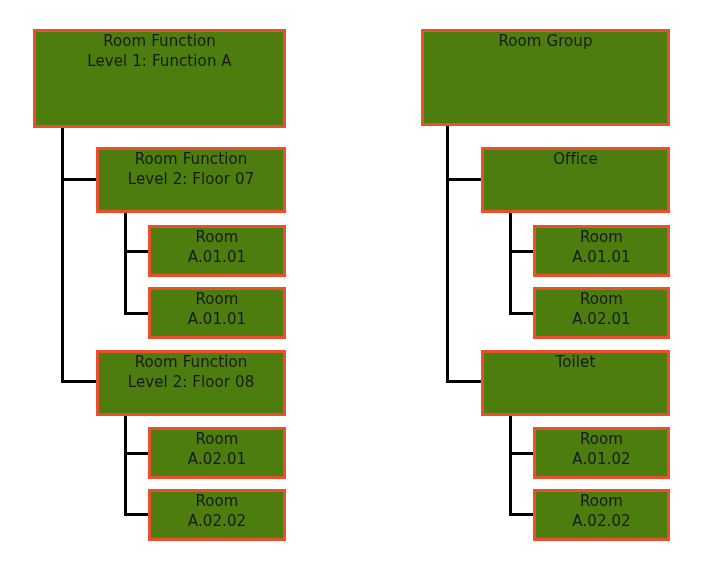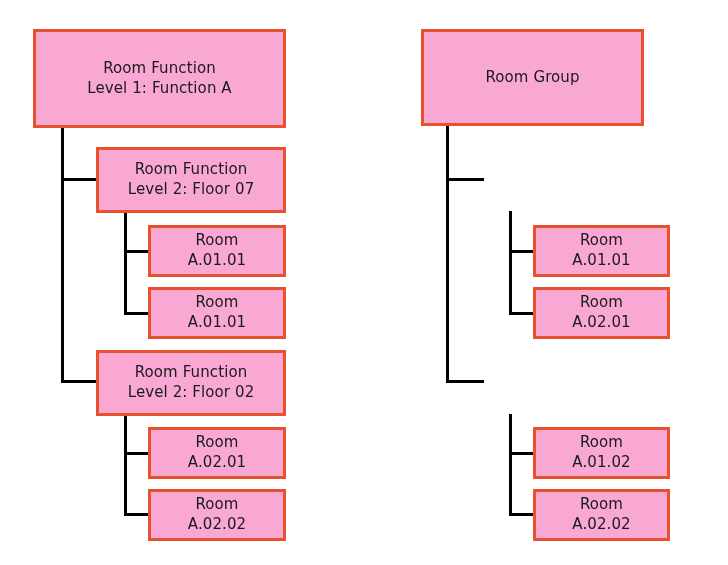--- a/index.html
+++ b/index.html
@@ -16,25 +16,25 @@
   #canvas {
     position: relative;
     width: 728px;
     height: 565px;
     background: #ffffff;
   }
   .node {
     position: absolute;
     box-sizing: border-box;
     border: 3px solid #e8502e;
-    background: #f9a8d4;
+    background: #4d7c0f;
     display: flex;
     flex-direction: column;
     align-items: center;
-    justify-content: center;
+    justify-content: flex-start;
     color: #1a1a1a;
     font-size: 15px;
     line-height: 1.32;
     text-align: center;
     white-space: pre;
     letter-spacing: 0.1px;
   }
   .node .line2 { display: block; }
   .connector {
     position: absolute;
@@ -77,21 +77,21 @@
     <span class="line2">A.01.01</span>
   </div>
 
   <div class="node" style="left:148px; top:287px; width:138px; height:52px;">
     <span>Room</span>
     <span class="line2">A.01.01</span>
   </div>
 
   <div class="node" style="left:96px; top:350px; width:190px; height:66px;">
     <span>Room Function</span>
-    <span class="line2">Level 2: Floor 02</span>
+    <span class="line2">Level 2: Floor 08</span>
   </div>
 
   <div class="node" style="left:148px; top:427px; width:138px; height:52px;">
     <span>Room</span>
     <span class="line2">A.02.01</span>
   </div>
 
   <div class="node" style="left:148px; top:489px; width:138px; height:52px;">
     <span>Room</span>
     <span class="line2">A.02.02</span>
@@ -102,35 +102,41 @@
   <div class="connector h" style="left:446px; top:380px; width:38px;"></div>
 
   <div class="connector v" style="left:509px; top:211px; height:104px;"></div>
   <div class="connector h" style="left:509px; top:250px; width:27px;"></div>
   <div class="connector h" style="left:509px; top:312px; width:27px;"></div>
 
   <div class="connector v" style="left:509px; top:414px; height:102px;"></div>
   <div class="connector h" style="left:509px; top:452px; width:27px;"></div>
   <div class="connector h" style="left:509px; top:513px; width:27px;"></div>
 
-  <div class="node" style="left:421px; top:29px; width:223px; height:97px;">
+  <div class="node" style="left:421px; top:29px; width:249px; height:97px;">
     <span>Room Group</span>
   </div>
 
+  <div class="node" style="left:481px; top:147px; width:189px; height:66px;">
+    <span>Office</span>
+  </div>
 
   <div class="node" style="left:533px; top:225px; width:137px; height:52px;">
     <span>Room</span>
     <span class="line2">A.01.01</span>
   </div>
 
   <div class="node" style="left:533px; top:287px; width:137px; height:52px;">
     <span>Room</span>
     <span class="line2">A.02.01</span>
   </div>
 
+  <div class="node" style="left:481px; top:350px; width:189px; height:66px;">
+    <span>Toilet</span>
+  </div>
 
   <div class="node" style="left:533px; top:427px; width:137px; height:52px;">
     <span>Room</span>
     <span class="line2">A.01.02</span>
   </div>
 
   <div class="node" style="left:533px; top:489px; width:137px; height:52px;">
     <span>Room</span>
     <span class="line2">A.02.02</span>
   </div>

